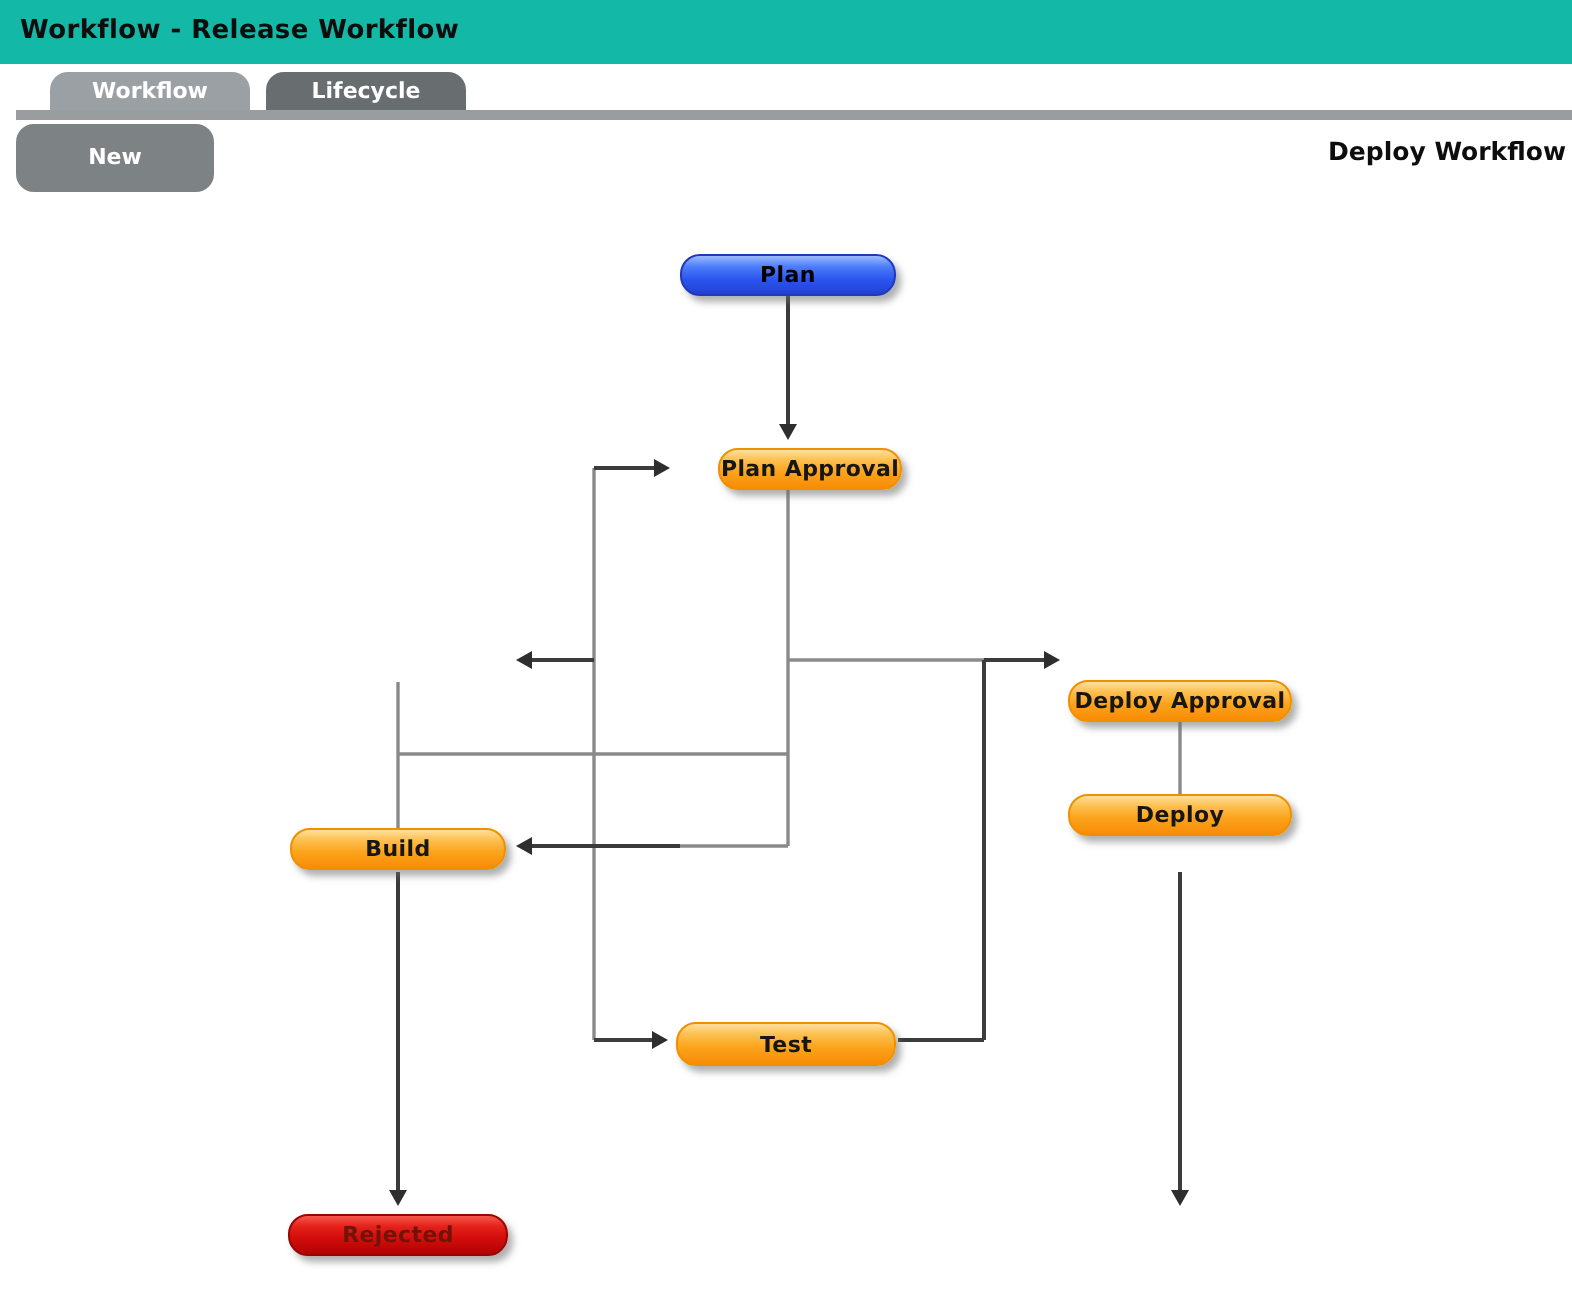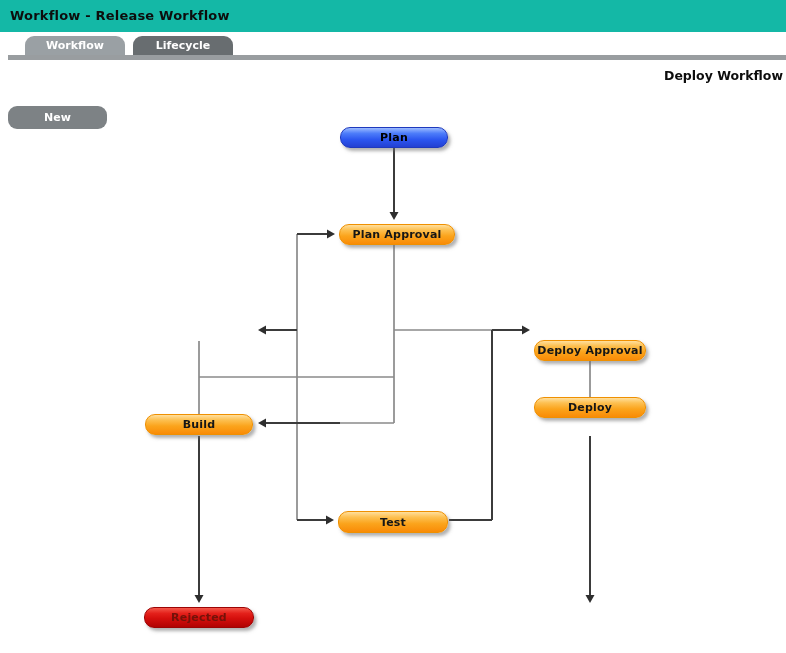--- a/index.html
+++ b/index.html
@@ -26,24 +26,24 @@
     text-align:center; line-height:20px; cursor:pointer;
   }
   .tab.active   { background:#9aa0a4; }
   .tab.inactive { background:#686d70; }
   .tabbar {
     position:absolute; left:8px; top:55px; width:778px; height:5px;
     background:#999da0;
   }
   
   .new-btn {
-    position:absolute; left:8px; top:62px; width:99px; height:23px;
+    position:absolute; left:8px; top:62px; width:99px; height:34px;
     border:none; border-radius:9px; background:#7d8285;
     color:#ffffff; font-size:11px; font-weight:bold;
-    font-family:inherit; text-align:center; line-height:18px; cursor:pointer;margin-top:44px;
+    font-family:inherit; text-align:center; line-height:18px; cursor:pointer;
   }
   .context-label {
     position:absolute; right:3px; top:68px;
     font-size:12.5px; font-weight:bold; color:#0d0d0d;
   }
   
   #diagram { position:absolute; left:0; top:0; width:786px; height:653px; }
   #connector-svg { position:absolute; left:0; top:0; }
   .node {
     position:absolute; box-sizing:border-box;
@@ -105,19 +105,19 @@
       <polygon points="335,234 327,229.5 327,238.5" fill="#2e2e2e"></polygon>
       <polygon points="258,330 266,325.5 266,334.5" fill="#2e2e2e"></polygon>
       <polygon points="334,520 326,515.5 326,524.5" fill="#2e2e2e"></polygon>
       <polygon points="530,330 522,325.5 522,334.5" fill="#2e2e2e"></polygon>
       <polygon points="258,423 266,418.5 266,427.5" fill="#2e2e2e"></polygon>
       <polygon points="590,409 585.5,401 594.5,401" fill="#2e2e2e"></polygon>
       <polygon points="590,603 585.5,595 594.5,595" fill="#2e2e2e"></polygon>
       <polygon points="199,603 194.5,595 203.5,595" fill="#2e2e2e"></polygon>
     </svg>
 <div class="node blue" style="left: 340px; top: 127px; width: 108px; height: 21px;">Plan</div>
-    <div class="node orange" style="left: 339px; top: 224px; width: 116px; height: 21px;">Plan Approval</div>
+    <div class="node orange" style="left: 359px; top: 224px; width: 92px; height: 21px;">Plan Approval</div>
     <div class="node orange" style="left: 534px; top: 320px; width: 112px; height: 21px; margin-top: 20px;">Deploy Approval</div>
     <div class="node orange" style="left: 145px; top: 414px; width: 108px; height: 21px;">Build</div>
     <div class="node orange" style="left: 534px; top: 397px; width: 112px; height: 21px;">Deploy</div>
     <div class="node orange" style="left: 338px; top: 511px; width: 110px; height: 22px;">Test</div>
     <div class="node red" style="left: 144px; top: 607px; width: 110px; height: 21px;">Rejected</div>
   </div>
 
 </body></html>

